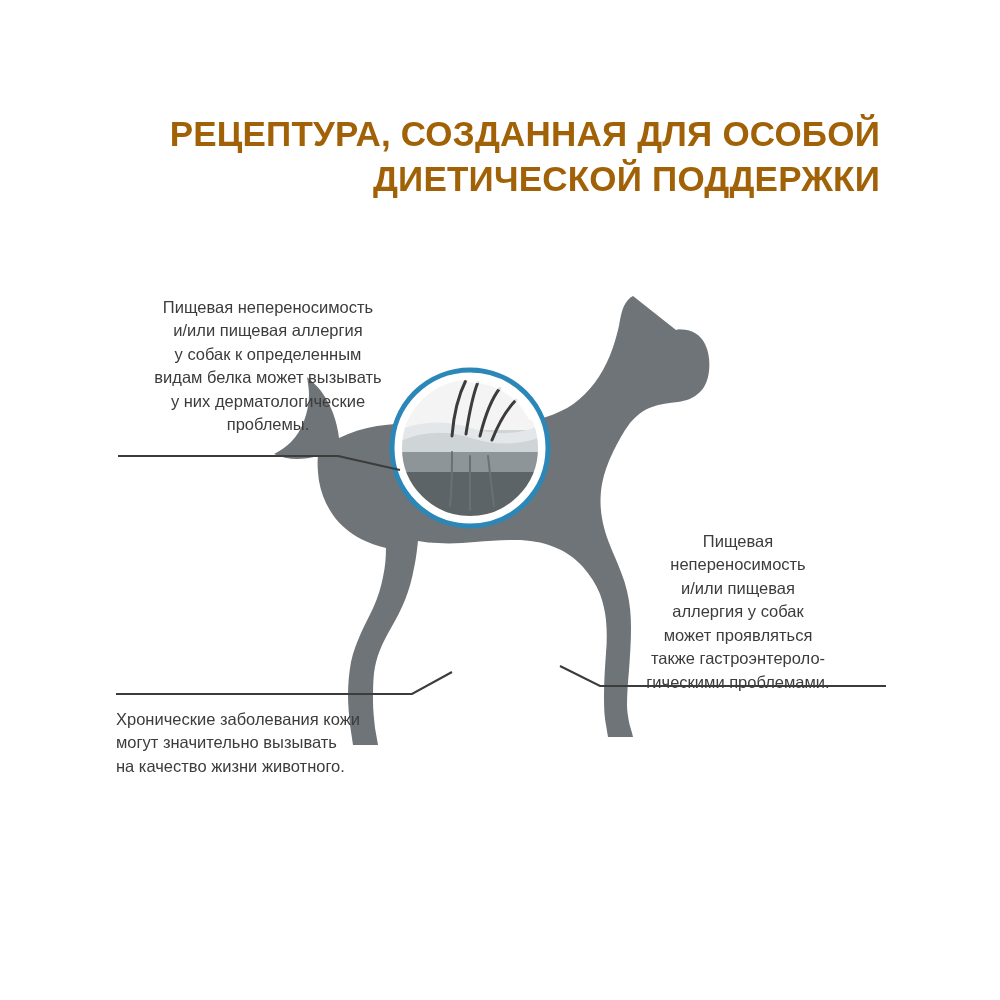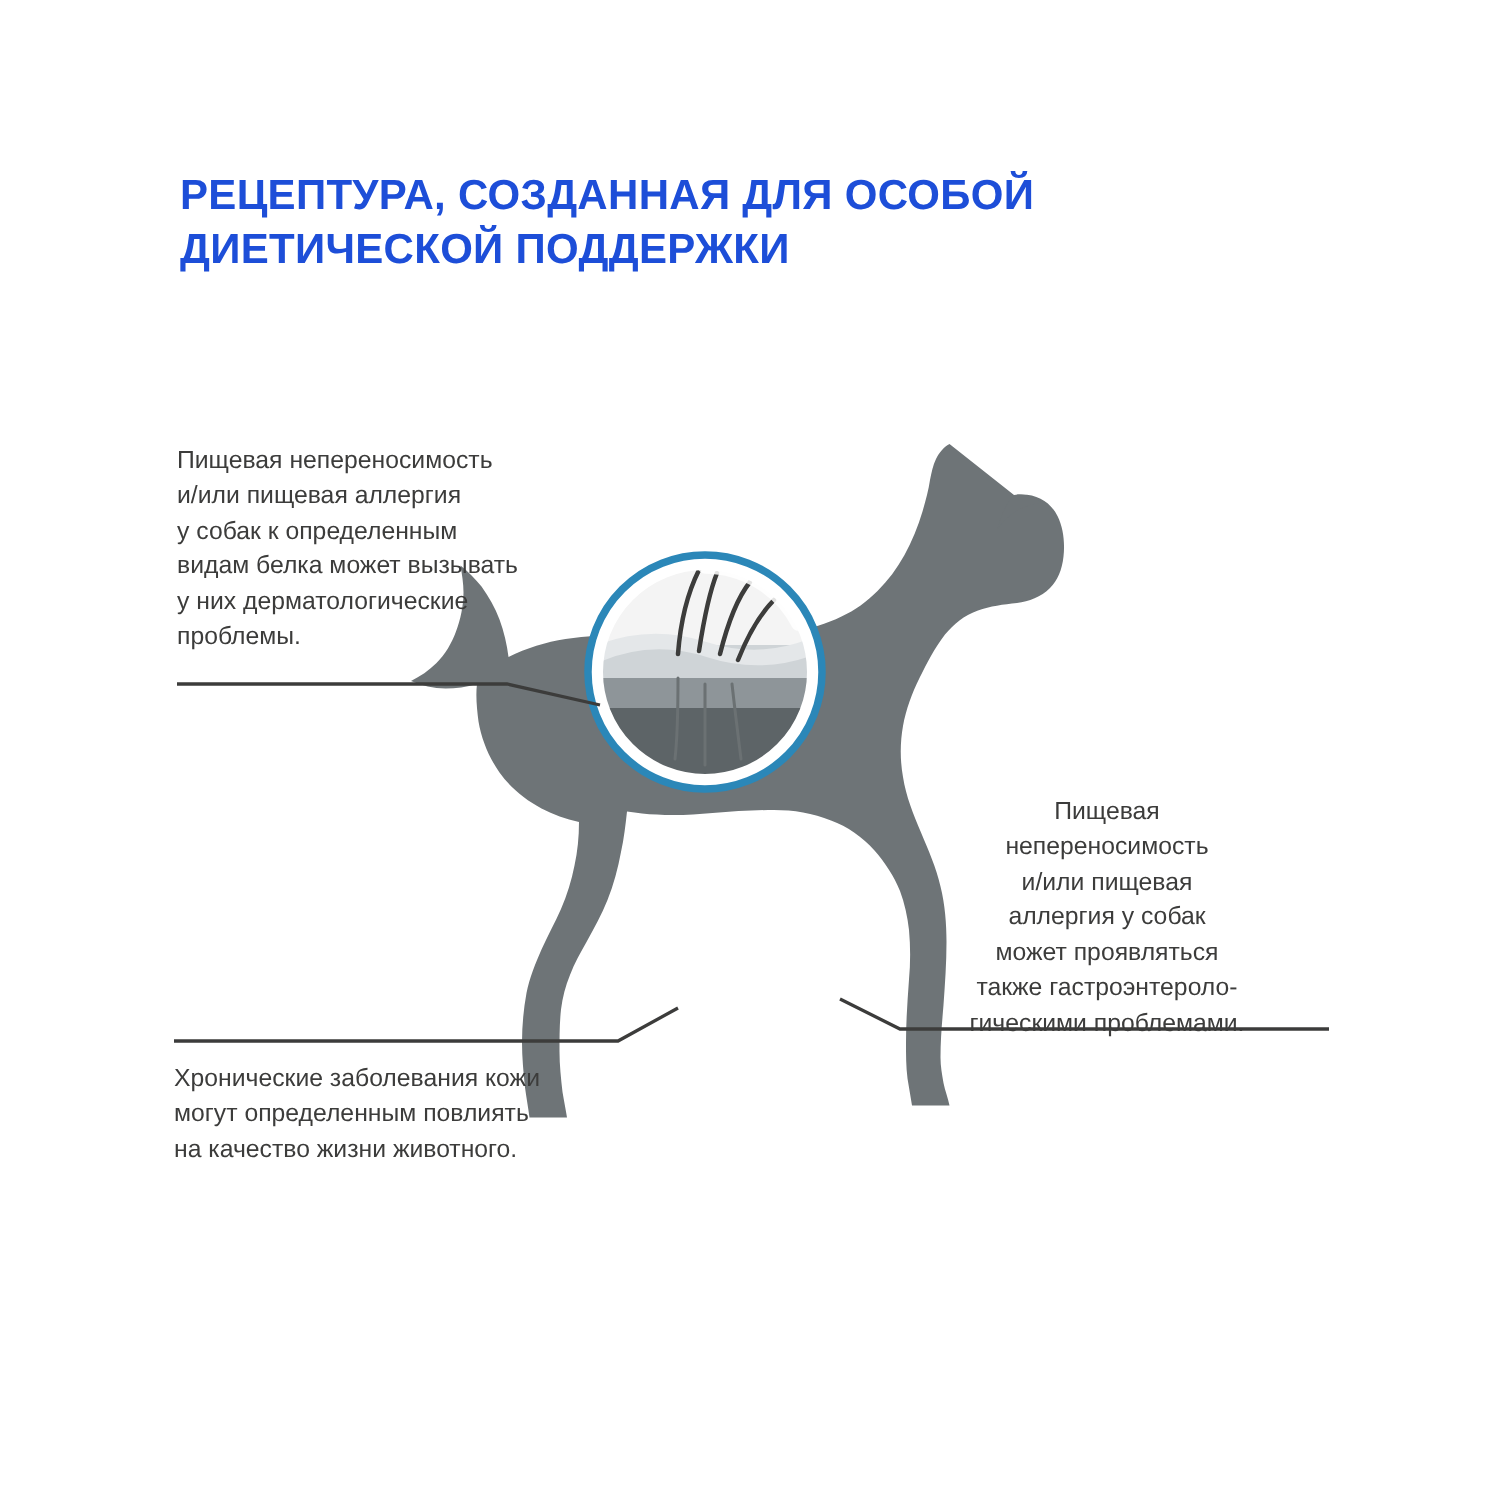--- a/index.html
+++ b/index.html
@@ -18,41 +18,41 @@
     background: #ffffff;
     overflow: hidden;
   }
 
   
   .title {
     position: absolute;
     left: 120px;
     top: 112px;
     width: 760px;
-    text-align: left;
-    color: #1d4ed8;
+    text-align: right;
+    color: #a16207;
     font-weight: bold;
-    font-size: 28px;
+    font-size: 35px;
     line-height: 1.28;
     letter-spacing: 0.2px;
   }
 
   
   .callout {
     position: absolute;
     color: #3c3c3b;
     font-size: 16.5px;
     line-height: 1.42;
     white-space: pre-line;
   }
   .callout-skin {
     left: 118px;
     top: 296px;
     width: 300px;
-    text-align: left;
+    text-align: center;
   }
   .callout-gi {
     right: 112px;
     top: 530px;
     width: 300px;
     text-align: center;
   }
   .callout-chronic {
     left: 116px;
     top: 708px;
@@ -211,16 +211,16 @@
 
   <div class="callout callout-gi">Пищевая
 непереносимость
 и/или пищевая
 аллергия у собак
 может проявляться
 также гастроэнтероло-
 гическими проблемами.</div>
 
   <div class="callout callout-chronic">Хронические заболевания кожи
-могут определенным повлиять
+могут значительно вызывать
 на качество жизни животного.</div>
 
 </div>
 
 </body></html>

